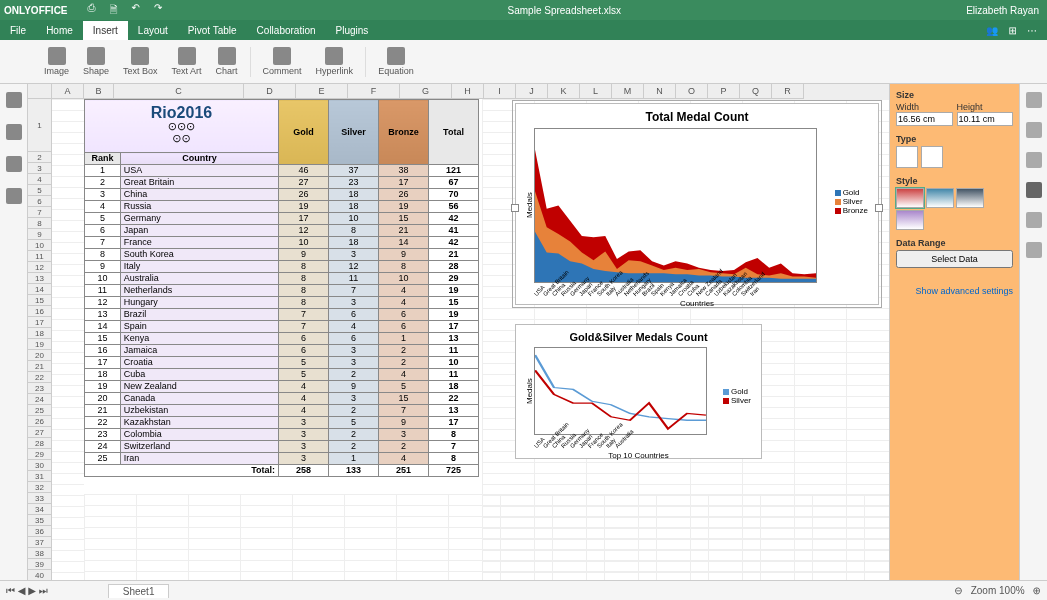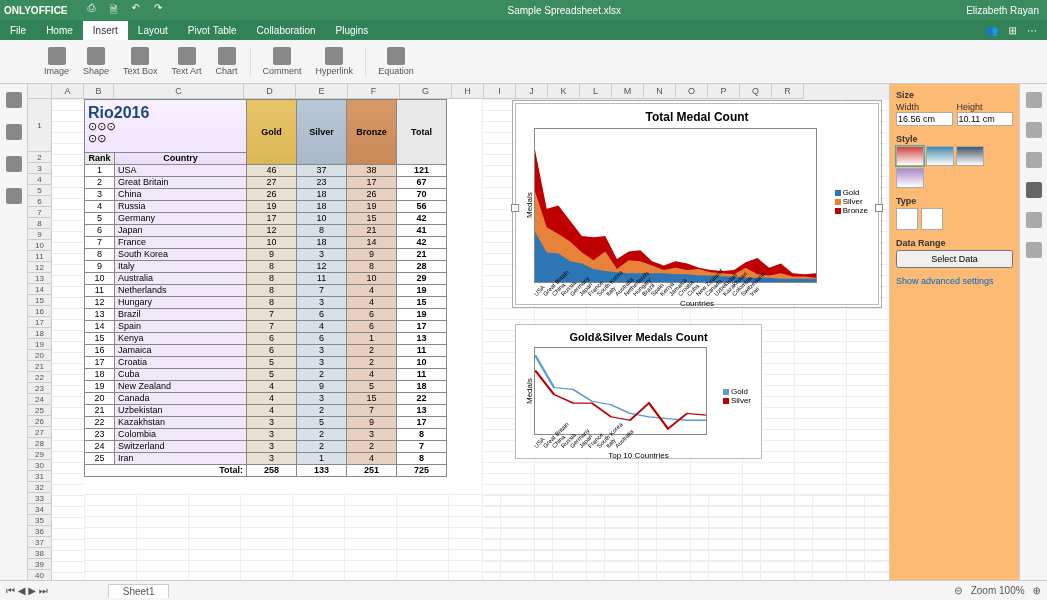--- a/index.html
+++ b/index.html
@@ -34,21 +34,21 @@
 .col-headers .ch { border-right: 1px solid #ccc; border-bottom: 1px solid #ccc; text-align: center; line-height: 15px; }
 .rows-area { display: flex; height: calc(100% - 15px); }
 .row-headers { width: 24px; background: #eee; font-size: 8px; color: #555; }
 .row-headers .rh { height: 11px; border-bottom: 1px solid #ccc; border-right: 1px solid #ccc; text-align: center; line-height: 11px; }
 .row-headers .rh.big { height: 53px; line-height: 53px; }
 .cells { flex: 1; position: relative; }
 
 
 .data-table { position: absolute; left: 32px; top: 0; border-collapse: collapse; font-size: 9px; }
 .data-table td, .data-table th { border: 1px solid #888; padding: 0 3px; height: 11px; line-height: 11px; }
-.data-table .logo-cell { height: 53px; background: linear-gradient(#f9f0ff, #f0e5ff); width: 162px; text-align: left; margin-top: 20px; }
+.data-table .logo-cell { height: 53px; background: linear-gradient(#f9f0ff, #f0e5ff); width: 194px; text-align: center; margin-top: 20px; }
 .data-table th { background: #e8e8e8; font-weight: bold; }
 .data-table th.rank { width: 28px; }
 .data-table th.country { width: 128px; background: linear-gradient(#f0e5ff, #e8ddf5); }
 .data-table th.gold { background: linear-gradient(#e8c668, #d9b655); width: 50px; }
 .data-table th.silver { background: linear-gradient(#b8c8d8, #a8b8c8); width: 50px; }
 .data-table th.bronze { background: linear-gradient(#d99868, #c88858); width: 50px; }
 .data-table th.total { width: 50px; }
 .data-table td.r { text-align: center; }
 .data-table td.c { background: #f0e8f8; }
 .data-table td.g { background: #e8e0d0; text-align: center; }
@@ -92,21 +92,21 @@
 .right-panel input { width: 100%; font-size: 9px; padding: 1px; border: 1px solid #aaa; }
 .right-panel .type-icons { display: flex; gap: 3px; }
 .right-panel .type-icon { width: 22px; height: 22px; border: 1px solid #aaa; background: #fff; cursor: pointer; }
 .right-panel .style-icons { display: flex; gap: 2px; flex-wrap: wrap; }
 .right-panel .style-icon { width: 28px; height: 20px; border: 1px solid #aaa; cursor: pointer; }
 .right-panel .style-icon.red { background: linear-gradient(#c44, #fff); outline: 1px solid #5a8; }
 .right-panel .style-icon.blue { background: linear-gradient(#48a, #fff); }
 .right-panel .style-icon.dark { background: linear-gradient(#456, #fff); }
 .right-panel .style-icon.pur { background: linear-gradient(#a8c, #fff); }
 .right-panel button { width: 100%; font-size: 9px; padding: 2px; }
-.right-panel .link { color: #06c; cursor: pointer; margin-top: 8px; }
+.right-panel .link { color: #06c; text-align: right; cursor: pointer; margin-top: 18px; }
 
 
 .right-rail { width: 28px; background: #f5f5f5; border-left: 1px solid #ccc; display: flex; flex-direction: column; align-items: center; padding-top: 8px; gap: 14px; }
 .right-rail .ri { width: 16px; height: 16px; background: #aaa; border-radius: 2px; cursor: pointer; }
 .right-rail .ri.active { background: #666; }
 
 
 .statusbar { height: 20px; background: #f5f5f5; border-top: 1px solid #ccc; display: flex; align-items: center; font-size: 10px; color: #555; padding: 0 6px; }
 .statusbar .tab { border: 1px solid #ccc; border-bottom: none; padding: 1px 14px; margin-left: 60px; background: #fff; }
 .statusbar .zoom { margin-left: auto; display: flex; gap: 8px; align-items: center; }
@@ -589,33 +589,33 @@
 
   <div class="right-panel">
     <div class="section">
       <div class="label">Size</div>
       <div class="size-row">
         <div class="size-box"><span>Width</span><input value="16.56 cm" style=""></div>
         <div class="size-box"><span>Height</span><input value="10.11 cm" style=""></div>
       </div>
     </div>
     <div class="section">
+      <div class="label">Type</div>
+      <div class="type-icons">
+        <div class="type-icon"></div>
+        <div class="type-icon"></div>
+      </div>
+    </div>
+    <div class="section">
       <div class="label">Style</div>
       <div class="style-icons">
         <div class="style-icon red"></div>
         <div class="style-icon blue"></div>
         <div class="style-icon dark"></div>
         <div class="style-icon pur"></div>
-      </div>
-    </div>
-    <div class="section">
-      <div class="label">Type</div>
-      <div class="type-icons">
-        <div class="type-icon"></div>
-        <div class="type-icon"></div>
       </div>
     </div>
     <div class="section">
       <div class="label">Data Range</div>
       <button>Select Data</button>
     </div>
     <div class="link">Show advanced settings</div>
   </div>
 
   <div class="right-rail">

